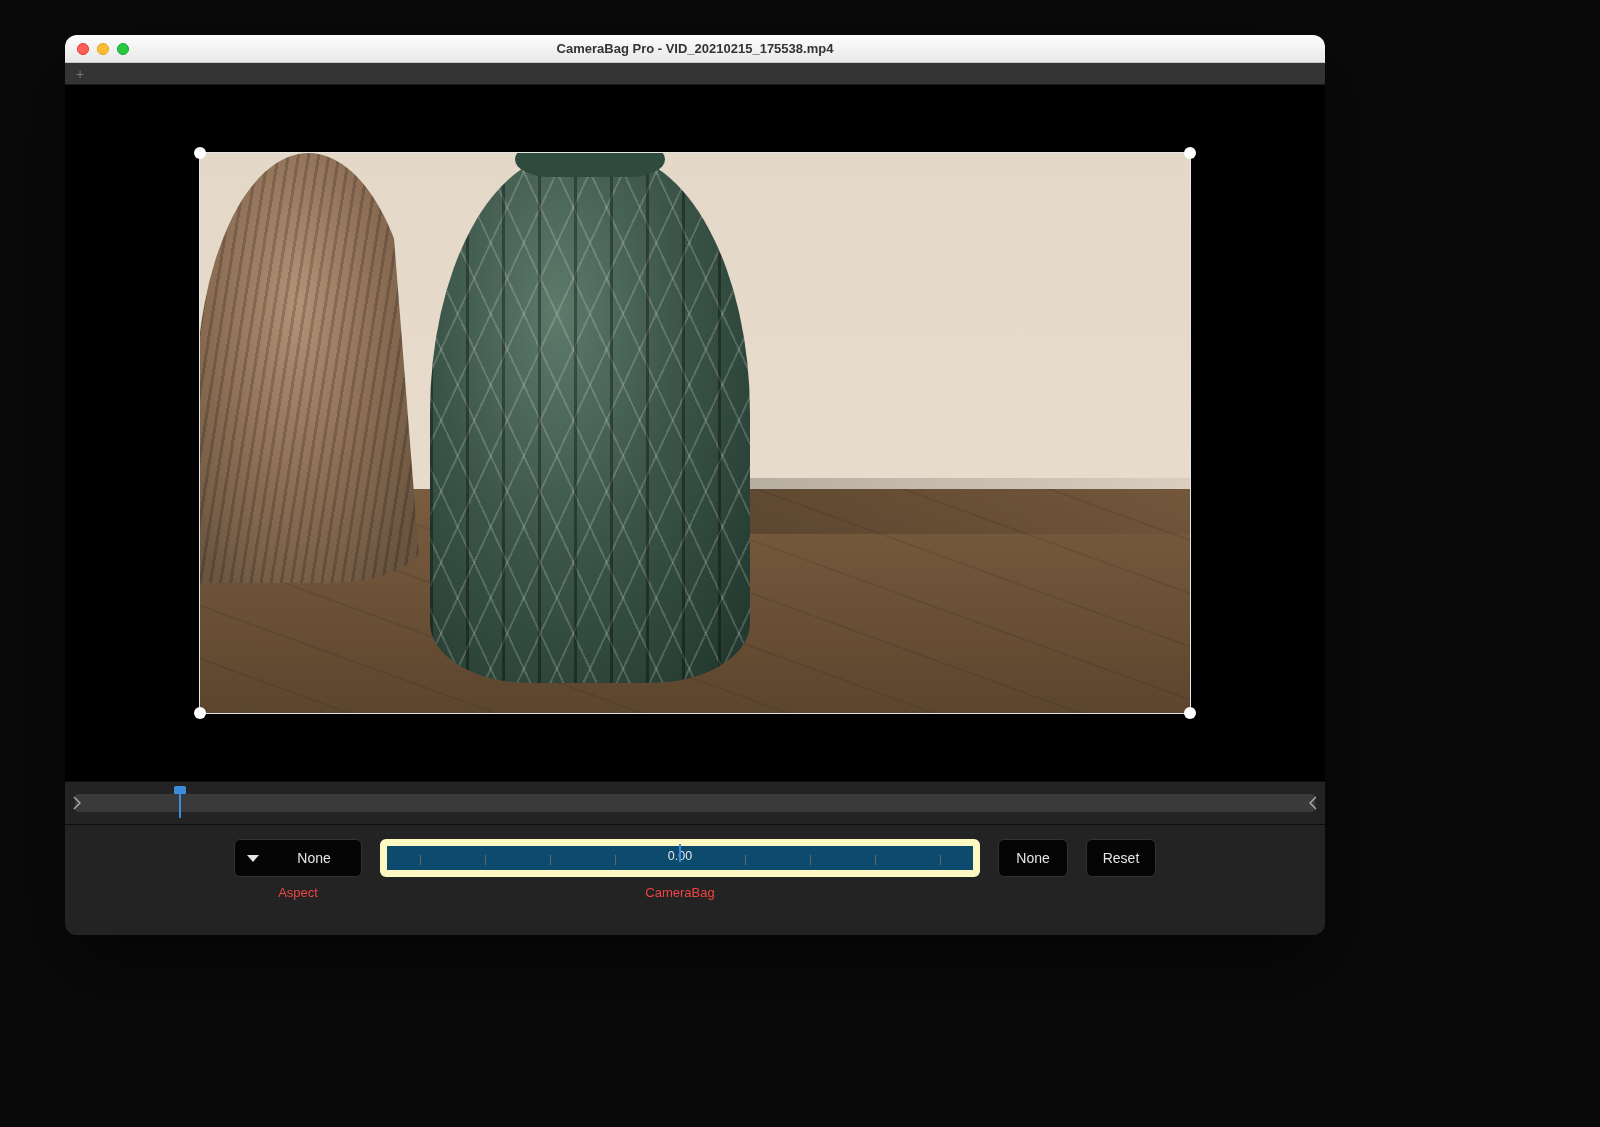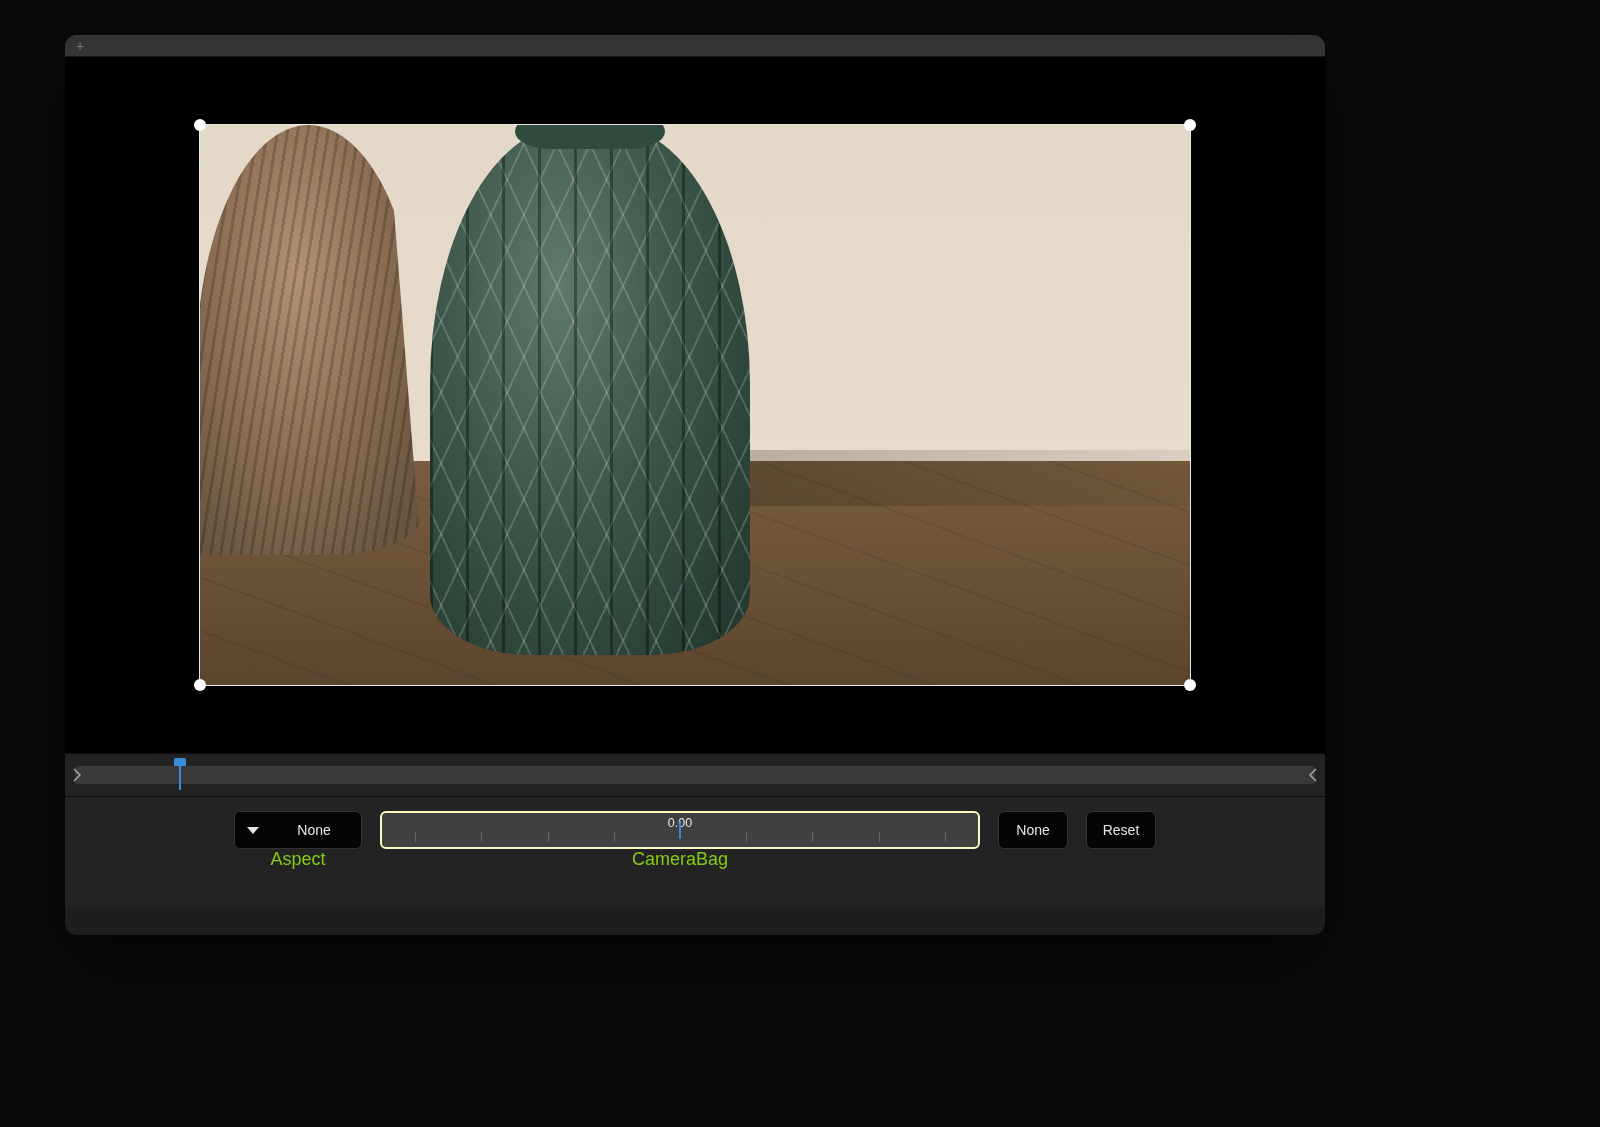--- a/index.html
+++ b/index.html
@@ -129,42 +129,42 @@
   .playhead-stem{position:absolute;left:5px;top:8px;width:2px;height:24px;background:#3b8ddb;}
   .playhead-cap{width:12px;height:8px;background:#3b8ddb;border-radius:2px 2px 0 0;}
 
   
   .controls {
     height:110px; background:#232323;
     display:flex; justify-content:center; align-items:flex-start;
     padding-top:14px; gap:18px;
   }
   .control-col {
-    display:flex; flex-direction:column; align-items:center; 
-  }
-  .control-label { color:#84cc16; font-size:18px; }
+    display:flex; flex-direction:column; align-items:center; gap:8px;
+  }
+  .control-label { color:#ef4444; font-size:13px; }
   .btn {
     background:#050505; color:#e6e6e6;
     border:1px solid #333; border-radius:6px;
     height:38px; display:flex; align-items:center; justify-content:center;
     font-size:14px; cursor:pointer;
   }
   .btn-sm { width:70px; }
   .aspect-dropdown {
     width:128px; justify-content:flex-start; padding:0 12px; gap:20px;
     position:relative;
   }
   .aspect-dropdown .caret {
     width:0;height:0;border-left:6px solid transparent;border-right:6px solid transparent;
     border-top:7px solid #e6e6e6;
   }
   .aspect-value { flex:1; text-align:center; }
 
   .straighten-box {
-    width:600px; height:38px; background:#404040; border:2px solid #fef9c3; border-radius:6px;
+    width:600px; height:38px; background:#0c4a6e; border:7px solid #fef9c3; border-radius:6px;
     position:relative;
   }
   .straighten-value {
     position:absolute; width:100%; text-align:center; top:3px;
     font-size:12.5px; color:#e6e6e6;
   }
   .ticks {
     position:absolute; left:0; right:0; bottom:5px; height:14px;
   }
   .tick {
@@ -174,20 +174,28 @@
     position:absolute; left:50%; bottom:3px; transform:translateX(-50%);
     width:2px; height:18px; background:#3b8ddb;
   }
 </style>
 </head>
 <body>
 
 <div class="stage">
   <div class="window">
 
+    <div class="titlebar">
+      <div class="traffic-lights">
+        <div class="tlight red"></div>
+        <div class="tlight yellow"></div>
+        <div class="tlight green"></div>
+      </div>
+      <div class="titlebar-title">CameraBag Pro - VID_20210215_175538.mp4</div>
+    </div>
 
     <div class="tabstrip">
       <div class="plus-icon">+</div>
     </div>
 
     <div class="main">
       <div class="crop-frame">
         <div class="video-image">
           <div class="wall"></div>
           <div class="shelf"></div>

